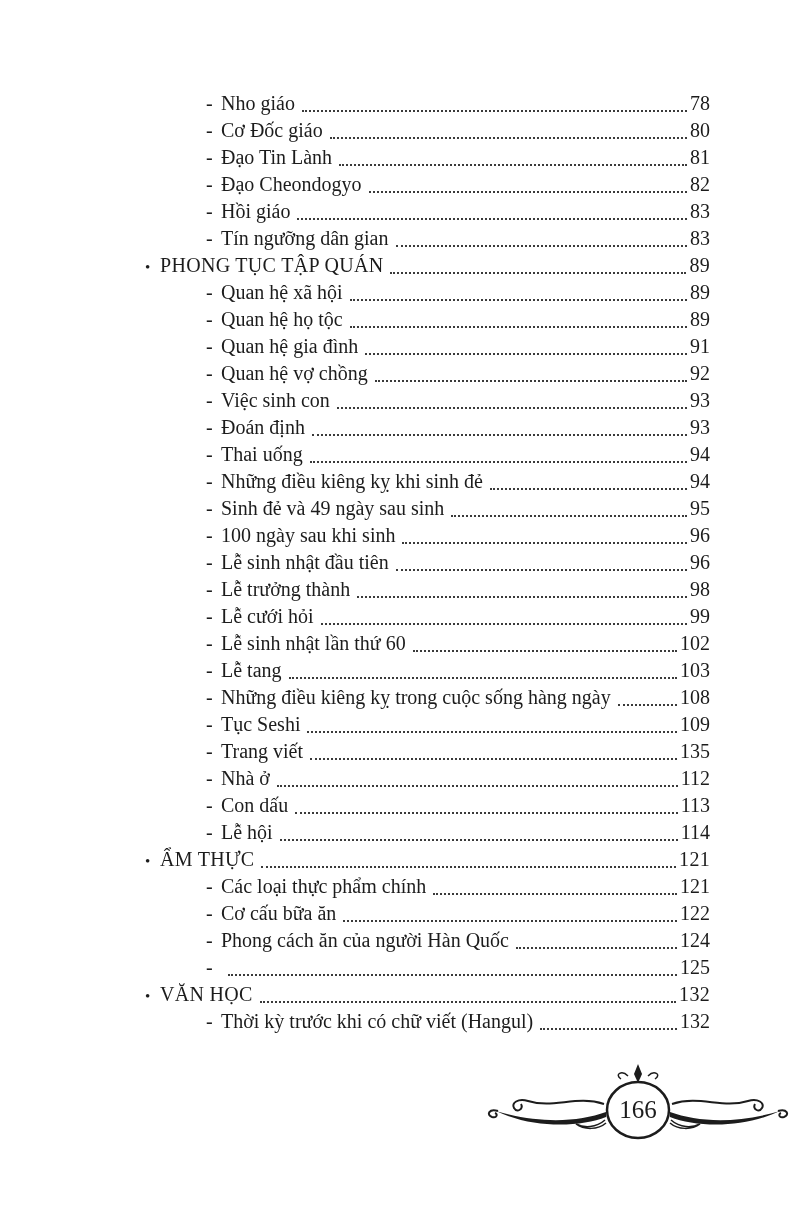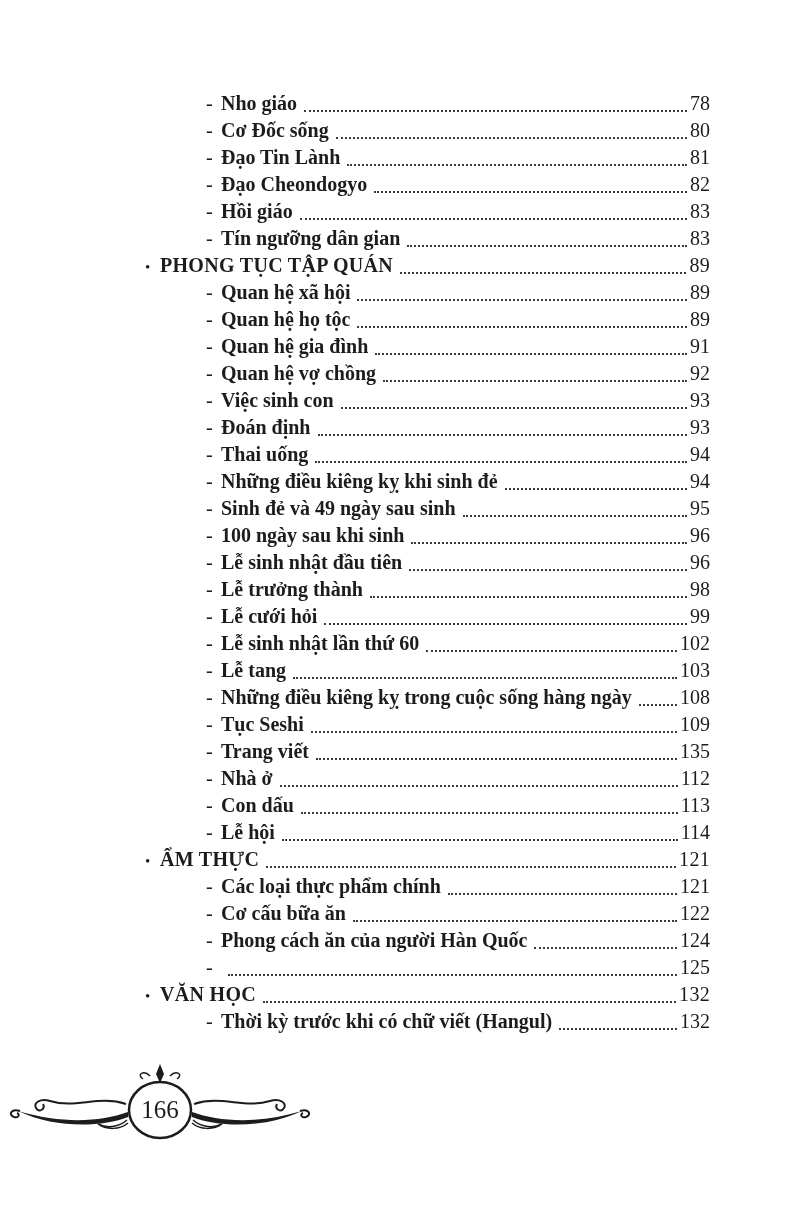--- a/index.html
+++ b/index.html
@@ -25,58 +25,58 @@
     white-space: nowrap;
   }
   .row.section { font-size: 20px; letter-spacing: 0.3px; }
   .row.sub { padding-left: 61px; }
   .marker {
     flex: 0 0 auto;
     width: 15px;
     text-align: left;
   }
   .row.section .marker { font-size: 15px; width: 15px; }
-  .label { flex: 0 0 auto; font-weight: bold; }
+  .label { flex: 0 0 auto; }
   .dots {
     flex: 1 1 auto;
     min-width: 12px;
     border-bottom: 2px dotted #3a3a3a;
     margin: 0 3px 4px 7px;
     align-self: stretch;
     height: 22px;
   }
   .pagenum { flex: 0 0 auto; text-align: right; }
   .footer {
     position: absolute;
     left: 0;
     top: 1062px;
     width: 100%;
     display: flex;
-    justify-content: flex-start;
+    justify-content: flex-end;
   }
   .footer svg text {
     font-family: "Liberation Serif", serif;
     font-size: 25px;
     fill: #1c1c1c;
   }
 </style>
 </head>
 <body>
 
 <div class="page">
   <div class="toc">
       <div class="row sub">
         <span class="marker">-</span>
         <span class="label">Nho giáo</span>
         <span class="dots"></span>
         <span class="pagenum">78</span>
       </div>
       <div class="row sub">
         <span class="marker">-</span>
-        <span class="label">Cơ Đốc sống</span>
+        <span class="label">Cơ Đốc giáo</span>
         <span class="dots"></span>
         <span class="pagenum">80</span>
       </div>
       <div class="row sub">
         <span class="marker">-</span>
         <span class="label">Đạo Tin Lành</span>
         <span class="dots"></span>
         <span class="pagenum">81</span>
       </div>
       <div class="row sub">

